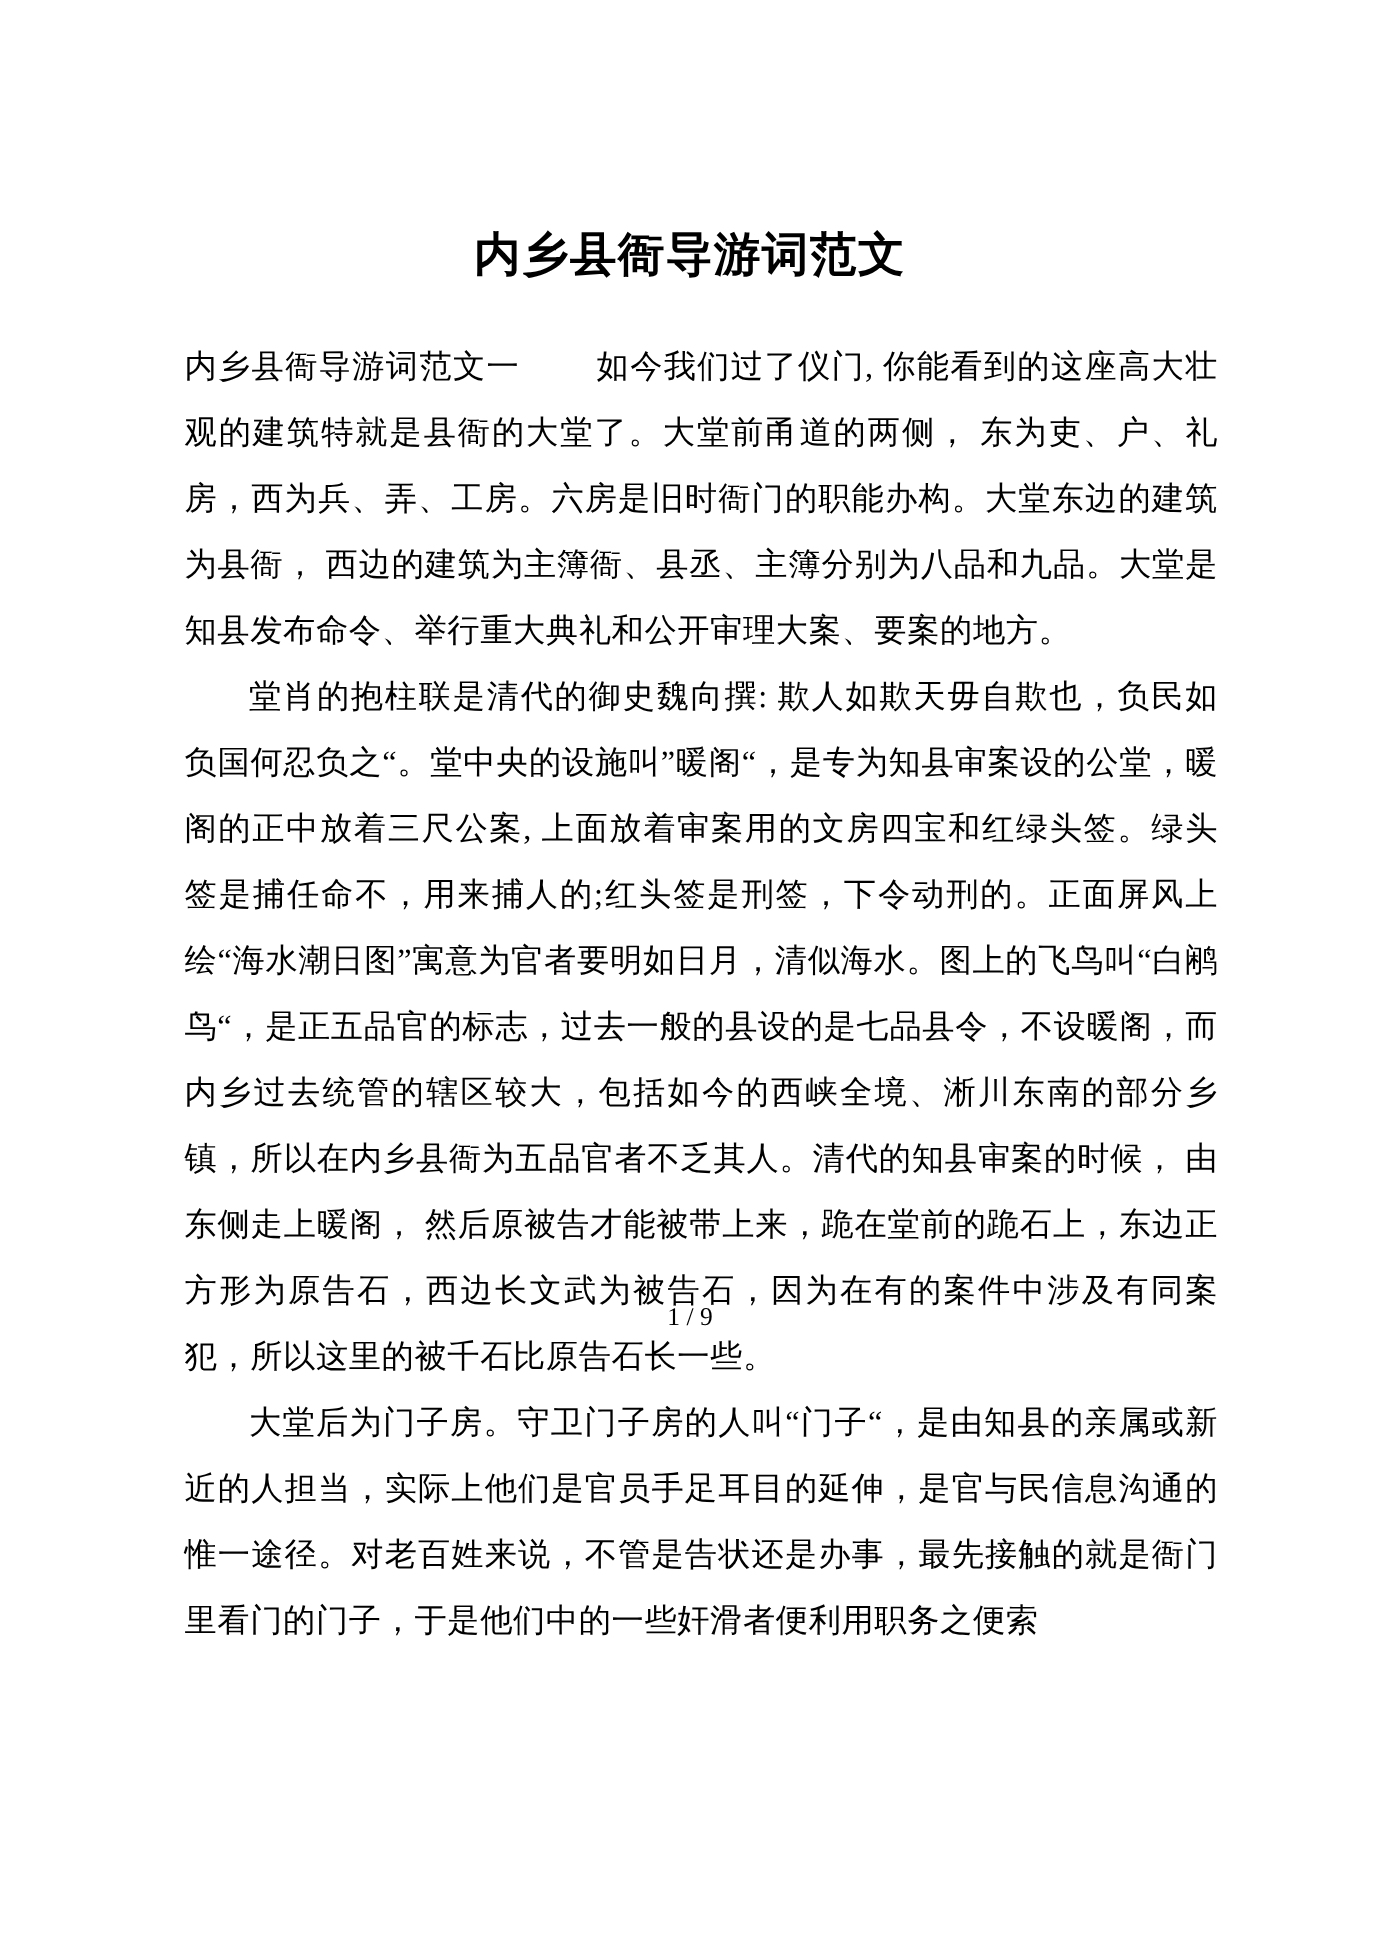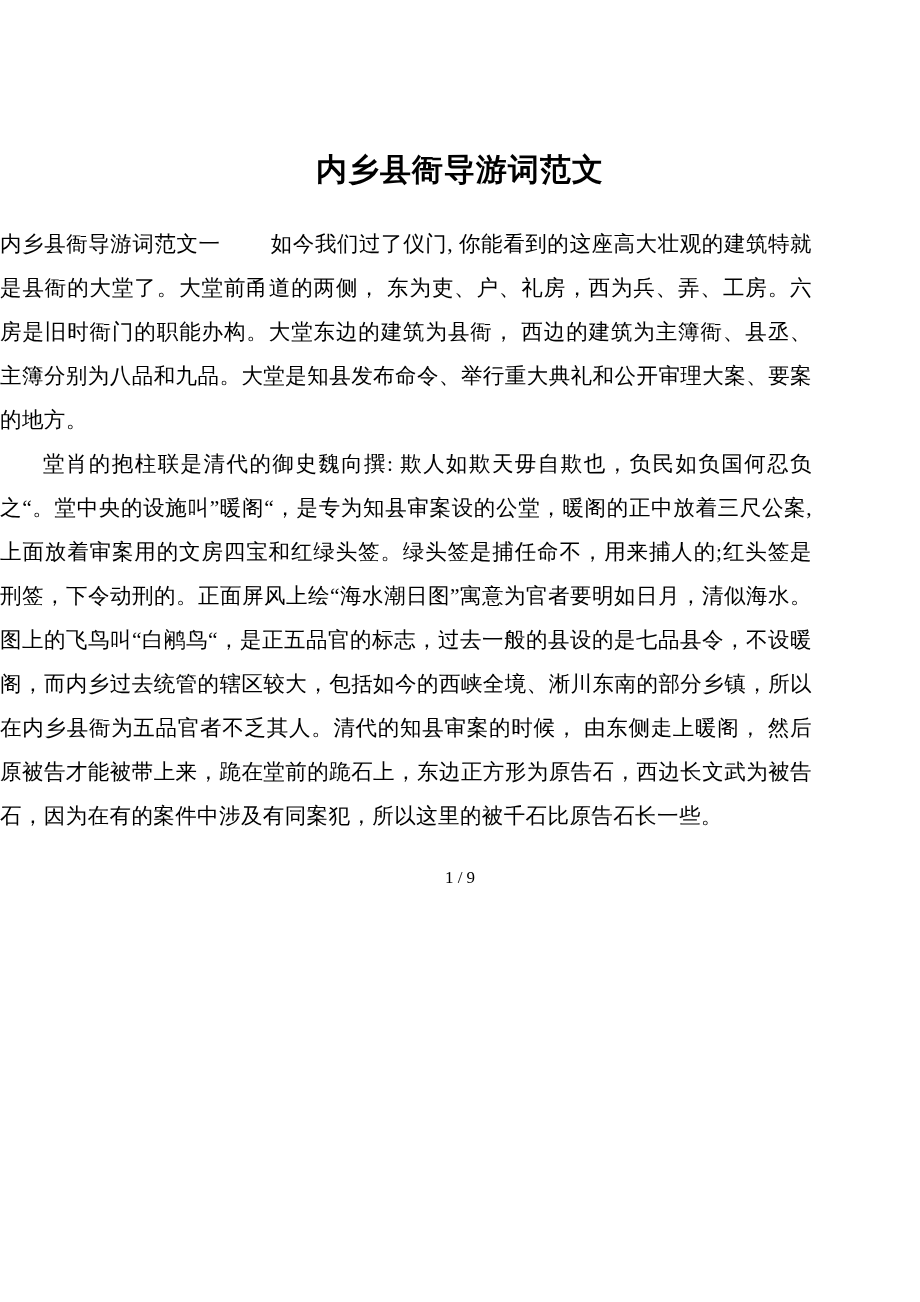--- a/index.html
+++ b/index.html
@@ -27,20 +27,21 @@
     font-size: 31px;
     font-weight: bold;
     letter-spacing: 1px;
     margin: 0;
     padding-top: 150px;
     padding-bottom: 0;
     line-height: 1.3;
     font-family: "Liberation Serif", "DejaVu Serif", serif;
   }
   .body-area {
+    padding-left: 123px;
     padding-right: 108px;
     padding-top: 32px;
   }
   p.para {
     margin: 0;
     font-size: 21.5px;
     line-height: 44px;
     text-align: justify;
     text-justify: inter-ideograph;
     letter-spacing: 0.4px;
@@ -61,15 +62,16 @@
   }
 </style>
 </head>
 <body>
 
 <div class="page">
   <h1 class="doc-title">内乡县衙导游词范文</h1>
   <div class="body-area">
     <p class="para">内乡县衙导游词范文一 　　如今我们过了仪门, 你能看到的这座高大壮观的建筑特就是县衙的大堂了。大堂前甬道的两侧， 东为吏、户、礼房，西为兵、弄、工房。六房是旧时衙门的职能办构。大堂东边的建筑为县衙， 西边的建筑为主簿衙、县丞、主簿分别为八品和九品。大堂是知县发布命令、举行重大典礼和公开审理大案、要案的地方。</p>
     <p class="para indent">堂肖的抱柱联是清代的御史魏向撰: 欺人如欺天毋自欺也，负民如负国何忍负之“。堂中央的设施叫”暖阁“，是专为知县审案设的公堂，暖阁的正中放着三尺公案, 上面放着审案用的文房四宝和红绿头签。绿头签是捕任命不，用来捕人的;红头签是刑签，下令动刑的。正面屏风上绘“海水潮日图”寓意为官者要明如日月，清似海水。图上的飞鸟叫“白鹇鸟“，是正五品官的标志，过去一般的县设的是七品县令，不设暖阁，而内乡过去统管的辖区较大，包括如今的西峡全境、淅川东南的部分乡镇，所以在内乡县衙为五品官者不乏其人。清代的知县审案的时候， 由东侧走上暖阁， 然后原被告才能被带上来，跪在堂前的跪石上，东边正方形为原告石，西边长文武为被告石，因为在有的案件中涉及有同案犯，所以这里的被千石比原告石长一些。</p>
+    <p class="para indent">大堂后为门子房。守卫门子房的人叫“门子“，是由知县的亲属或新近的人担当，实际上他们是官员手足耳目的延伸，是官与民信息沟通的惟一途径。对老百姓来说，不管是告状还是办事，最先接触的就是衙门里看门的门子，于是他们中的一些奸滑者便利用职务之便索</p>
   </div>
   <div class="page-number">1 / 9</div>
 </div>
 
 </body></html>

